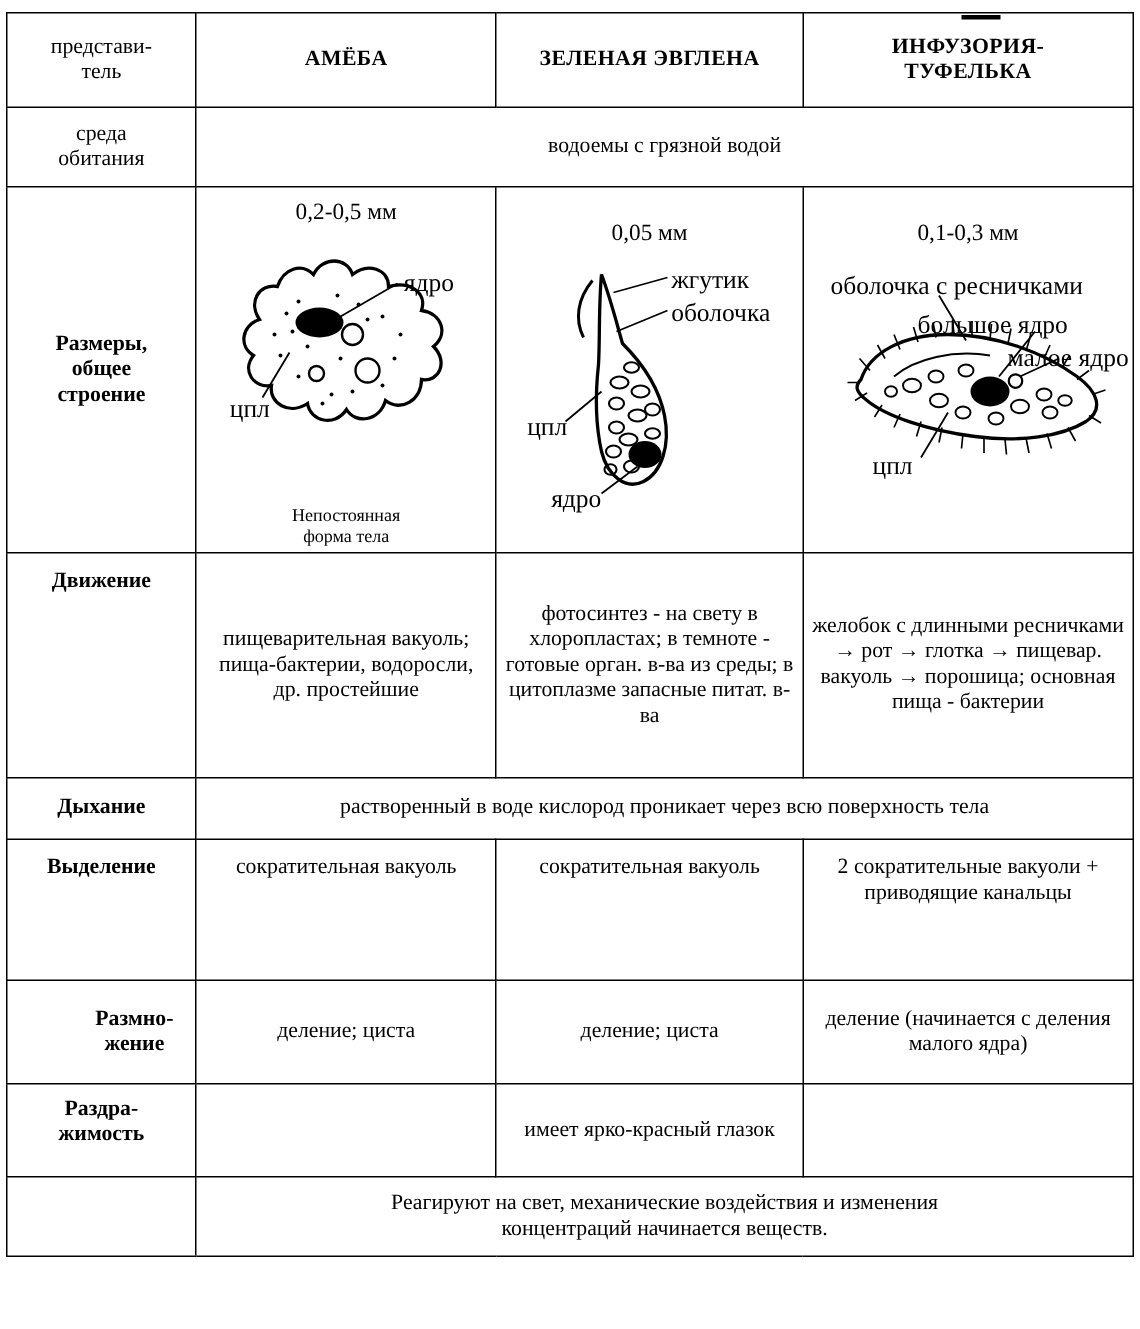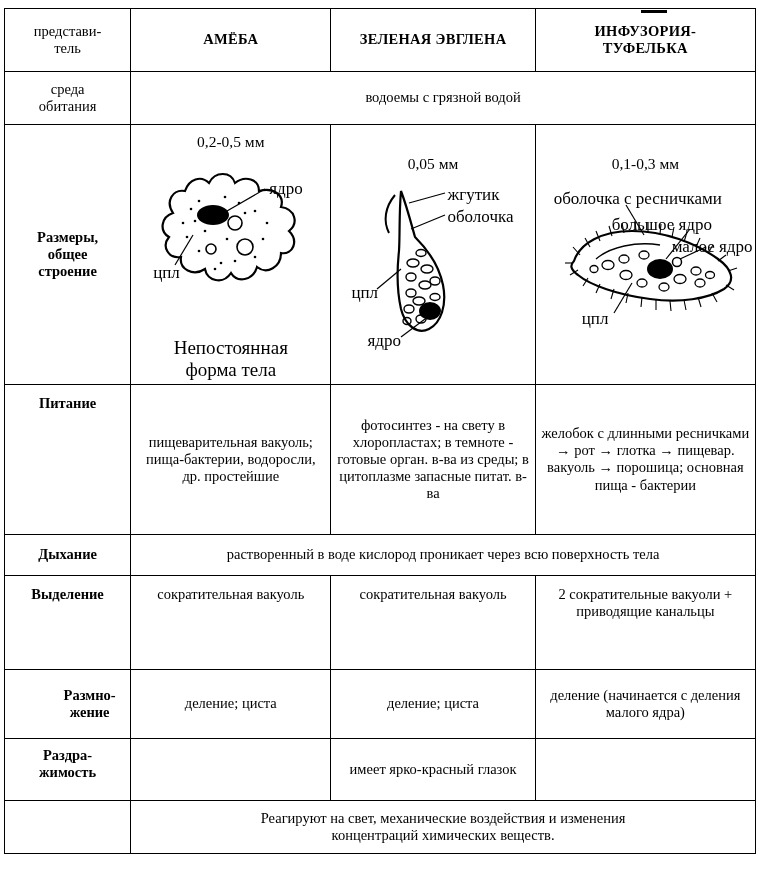--- a/index.html
+++ b/index.html
@@ -72,21 +72,21 @@
     padding-top: 5px;
     display: block;
   }
   .fig {
     position: relative;
     width: 100%;
     height: 186px;
   }
   .fig svg { display: block; margin: 0 auto; }
   .cap {
-    font-size: 19px;
+    font-size: 12px;
     line-height: 1.15;
   }
   .lblbox {
     position: absolute;
     font-size: 17px;
     font-family: "Liberation Serif", serif;
     white-space: nowrap;
   }
   .top-tick {
     position: absolute;
@@ -292,21 +292,21 @@
             <div class="lblbox" style="left:14px; top:16px;">оболочка с ресничками</div>
             <div class="lblbox" style="left:72px; top:42px;">большое ядро</div>
             <div class="lblbox" style="left:132px; top:64px;">малое ядро</div>
             <div class="lblbox" style="left:42px; top:136px;">цпл</div>
           </div>
         </td>
       </tr>
 
 
       <tr>
-        <td class="rowlabel" style="height:136px;vertical-align:top;padding-top:10px;">Питание</td>
+        <td class="rowlabel" style="height:136px;vertical-align:top;padding-top:10px;">Движение</td>
         <td class="cell-txt">пищеварительная вакуоль; пища-бактерии, водоросли, др. простейшие</td>
         <td class="cell-txt">фотосинтез - на свету в хлоропластах; в темноте - готовые орган. в-ва из среды; в цитоплазме запасные питат. в-ва</td>
         <td class="cell-txt">желобок с длинными ресничками → рот → глотка → пищевар. вакуоль → порошица; основная пища - бактерии</td>
       </tr>
 
       <tr>
         <td class="rowlabel" style="height:34px;margin-top:18px;">Дыхание</td>
         <td class="span-all" colspan="3">растворенный в воде кислород проникает через всю поверхность тела</td>
       </tr>
 
@@ -334,19 +334,19 @@
         </td>
         <td></td>
         <td class="irr-note">имеет ярко-красный глазок</td>
         <td></td>
       </tr>
 
       <tr>
         <td class="nb" style="border-left:1px solid #000 !important;border-bottom:1px solid #000 !important;"></td>
         <td class="bottom-span" colspan="3" style="height:46px;">
           <div>Реагируют на свет, механические воздействия и изменения</div>
-          <div>концентраций химических веществ.</div>
+          <div>концентраций начинается веществ.</div>
         </td>
       </tr>
 
     </tbody>
   </table>
 </div>
 
 </body></html>

